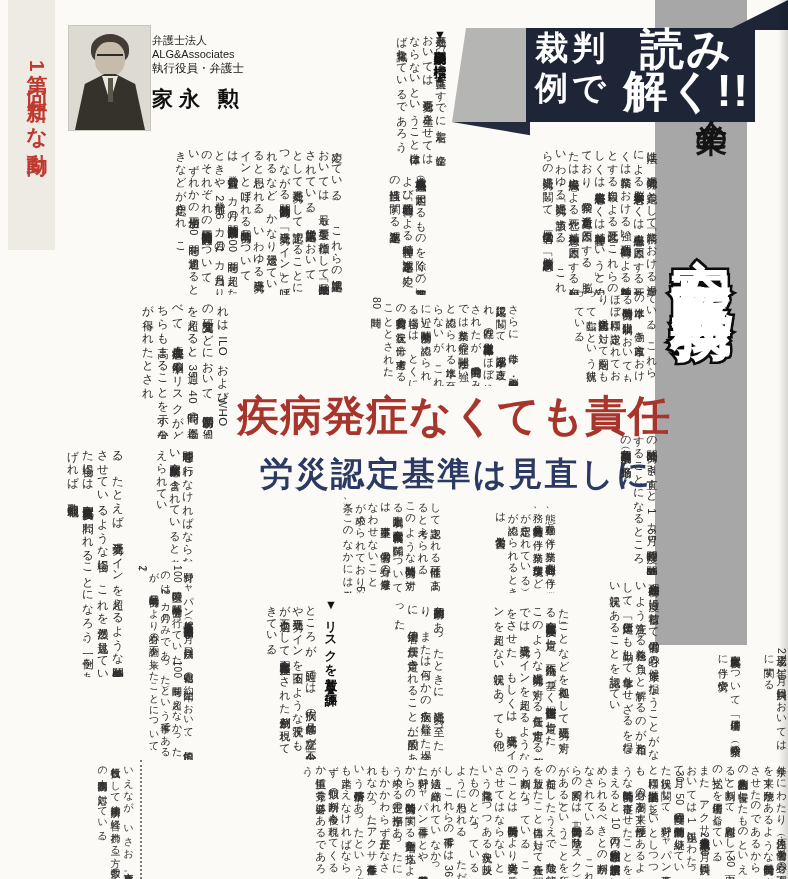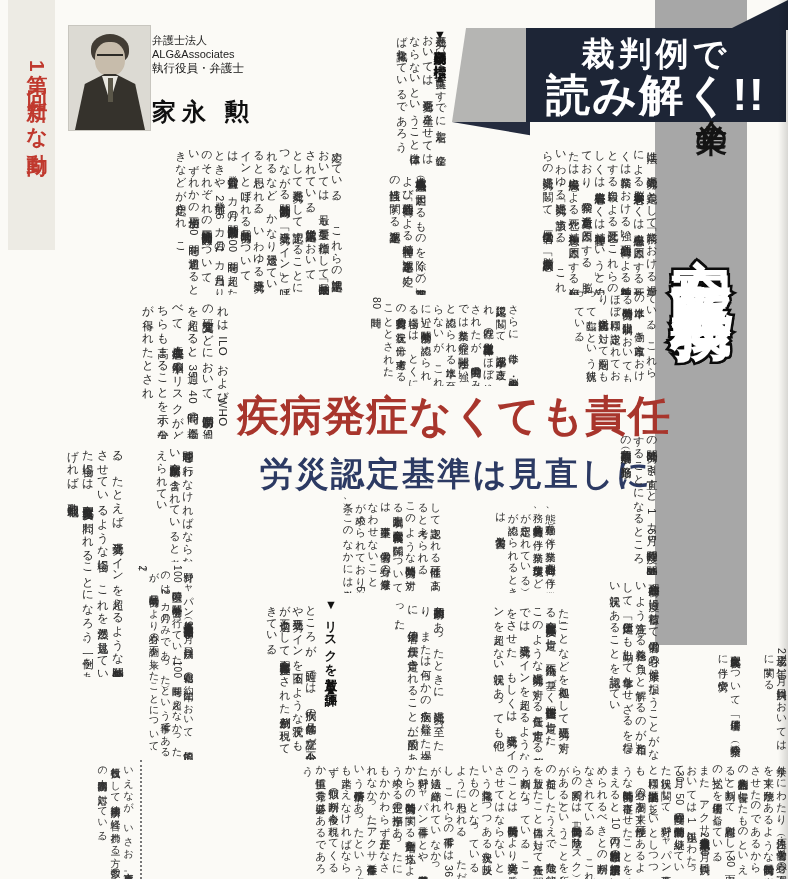--- a/index.html
+++ b/index.html
@@ -48,35 +48,35 @@
   .photo .glasses{position:absolute;left:28px;top:28px;width:26px;height:7px;
          border-top:2px solid #2c2a26;}
   .photo .suit{position:absolute;left:6px;top:48px;width:70px;height:56px;background:#35322c;
          clip-path:polygon(0 100%,14% 18%,42% 0,58% 0,86% 18%,100% 100%);}
   .photo .shirt{position:absolute;left:33px;top:50px;width:16px;height:26px;background:#e8e6df;
          clip-path:polygon(0 0,100% 0,50% 100%);}
   .photo .tie{position:absolute;left:39px;top:52px;width:5px;height:24px;background:#5a5648;}
   .cap{position:absolute;left:152px;top:33px;width:120px;}
   .cap .firm{font-size:11px;line-height:14px;color:#222;}
   .cap .role{font-size:11.5px;color:#111;}
-  .cap .name{font-size:24px;font-weight:bold;margin-top:20px;letter-spacing:6px;color:#0f0f0f;}
+  .cap .name{font-size:21px;font-weight:bold;margin-top:9px;letter-spacing:6px;color:#0f0f0f;}
   
   .label-band{position:absolute;left:8px;top:0px;width:47px;height:250px;background:#edebe4;}
   .series{position:absolute;left:13px;top:58px;width:38px;height:185px;writing-mode:vertical-rl;
           font-size:21px;font-weight:bold;color:#c0392e;letter-spacing:2px;}
   
   .ribbon{position:absolute;left:655px;top:0px;width:92px;height:645px;background:#a7a7a7;}
   .corner-tri{position:absolute;left:728px;top:0px;width:60px;height:30px;background:#1d2536;
           clip-path:polygon(0 100%,100% 0,100% 100%);}
   .fold-gray{position:absolute;left:452px;top:28px;width:78px;height:94px;background:#b5b5b3;
           clip-path:polygon(18% 0,100% 0,100% 100%,0 100%);}
   .fold-dark{position:absolute;left:452px;top:122px;width:78px;height:22px;background:#242b3e;
           clip-path:polygon(0 0,100% 0,100% 60%);}
-  .banner{position:absolute;left:526px;top:28px;width:260px;height:94px;background:#1d2536;
-          color:#fff;text-align:center;display:flex;flex-direction:column;justify-content:center;}
+  .banner{position:absolute;left:526px;top:28px;width:229px;height:94px;background:#1d2536;
+          color:#fff;text-align:center;display:flex;flex-direction:row;justify-content:center;}
   .banner .l1{font-size:33px;font-weight:bold;letter-spacing:4px;line-height:40px;}
   .banner .l2{font-size:44px;font-weight:bold;letter-spacing:2px;line-height:42px;}
   .title-pre{position:absolute;left:672px;top:95px;width:60px;height:120px;writing-mode:vertical-rl;
           font-size:31px;font-weight:bold;color:#141414;letter-spacing:6px;}
   .title-main{position:absolute;left:661px;top:208px;width:82px;height:435px;writing-mode:vertical-rl;
           font-size:62px;font-weight:900;color:#fff;letter-spacing:9px;
           -webkit-text-stroke:5px #0c0c0c;paint-order:stroke fill;
           text-shadow:2px 2px 0 #0c0c0c,-2px -2px 0 #0c0c0c,2px -2px 0 #0c0c0c,-2px 2px 0 #0c0c0c;}
   
   .hl1{position:absolute;left:237px;top:388px;font-size:42px;font-weight:bold;color:#a8352c;

